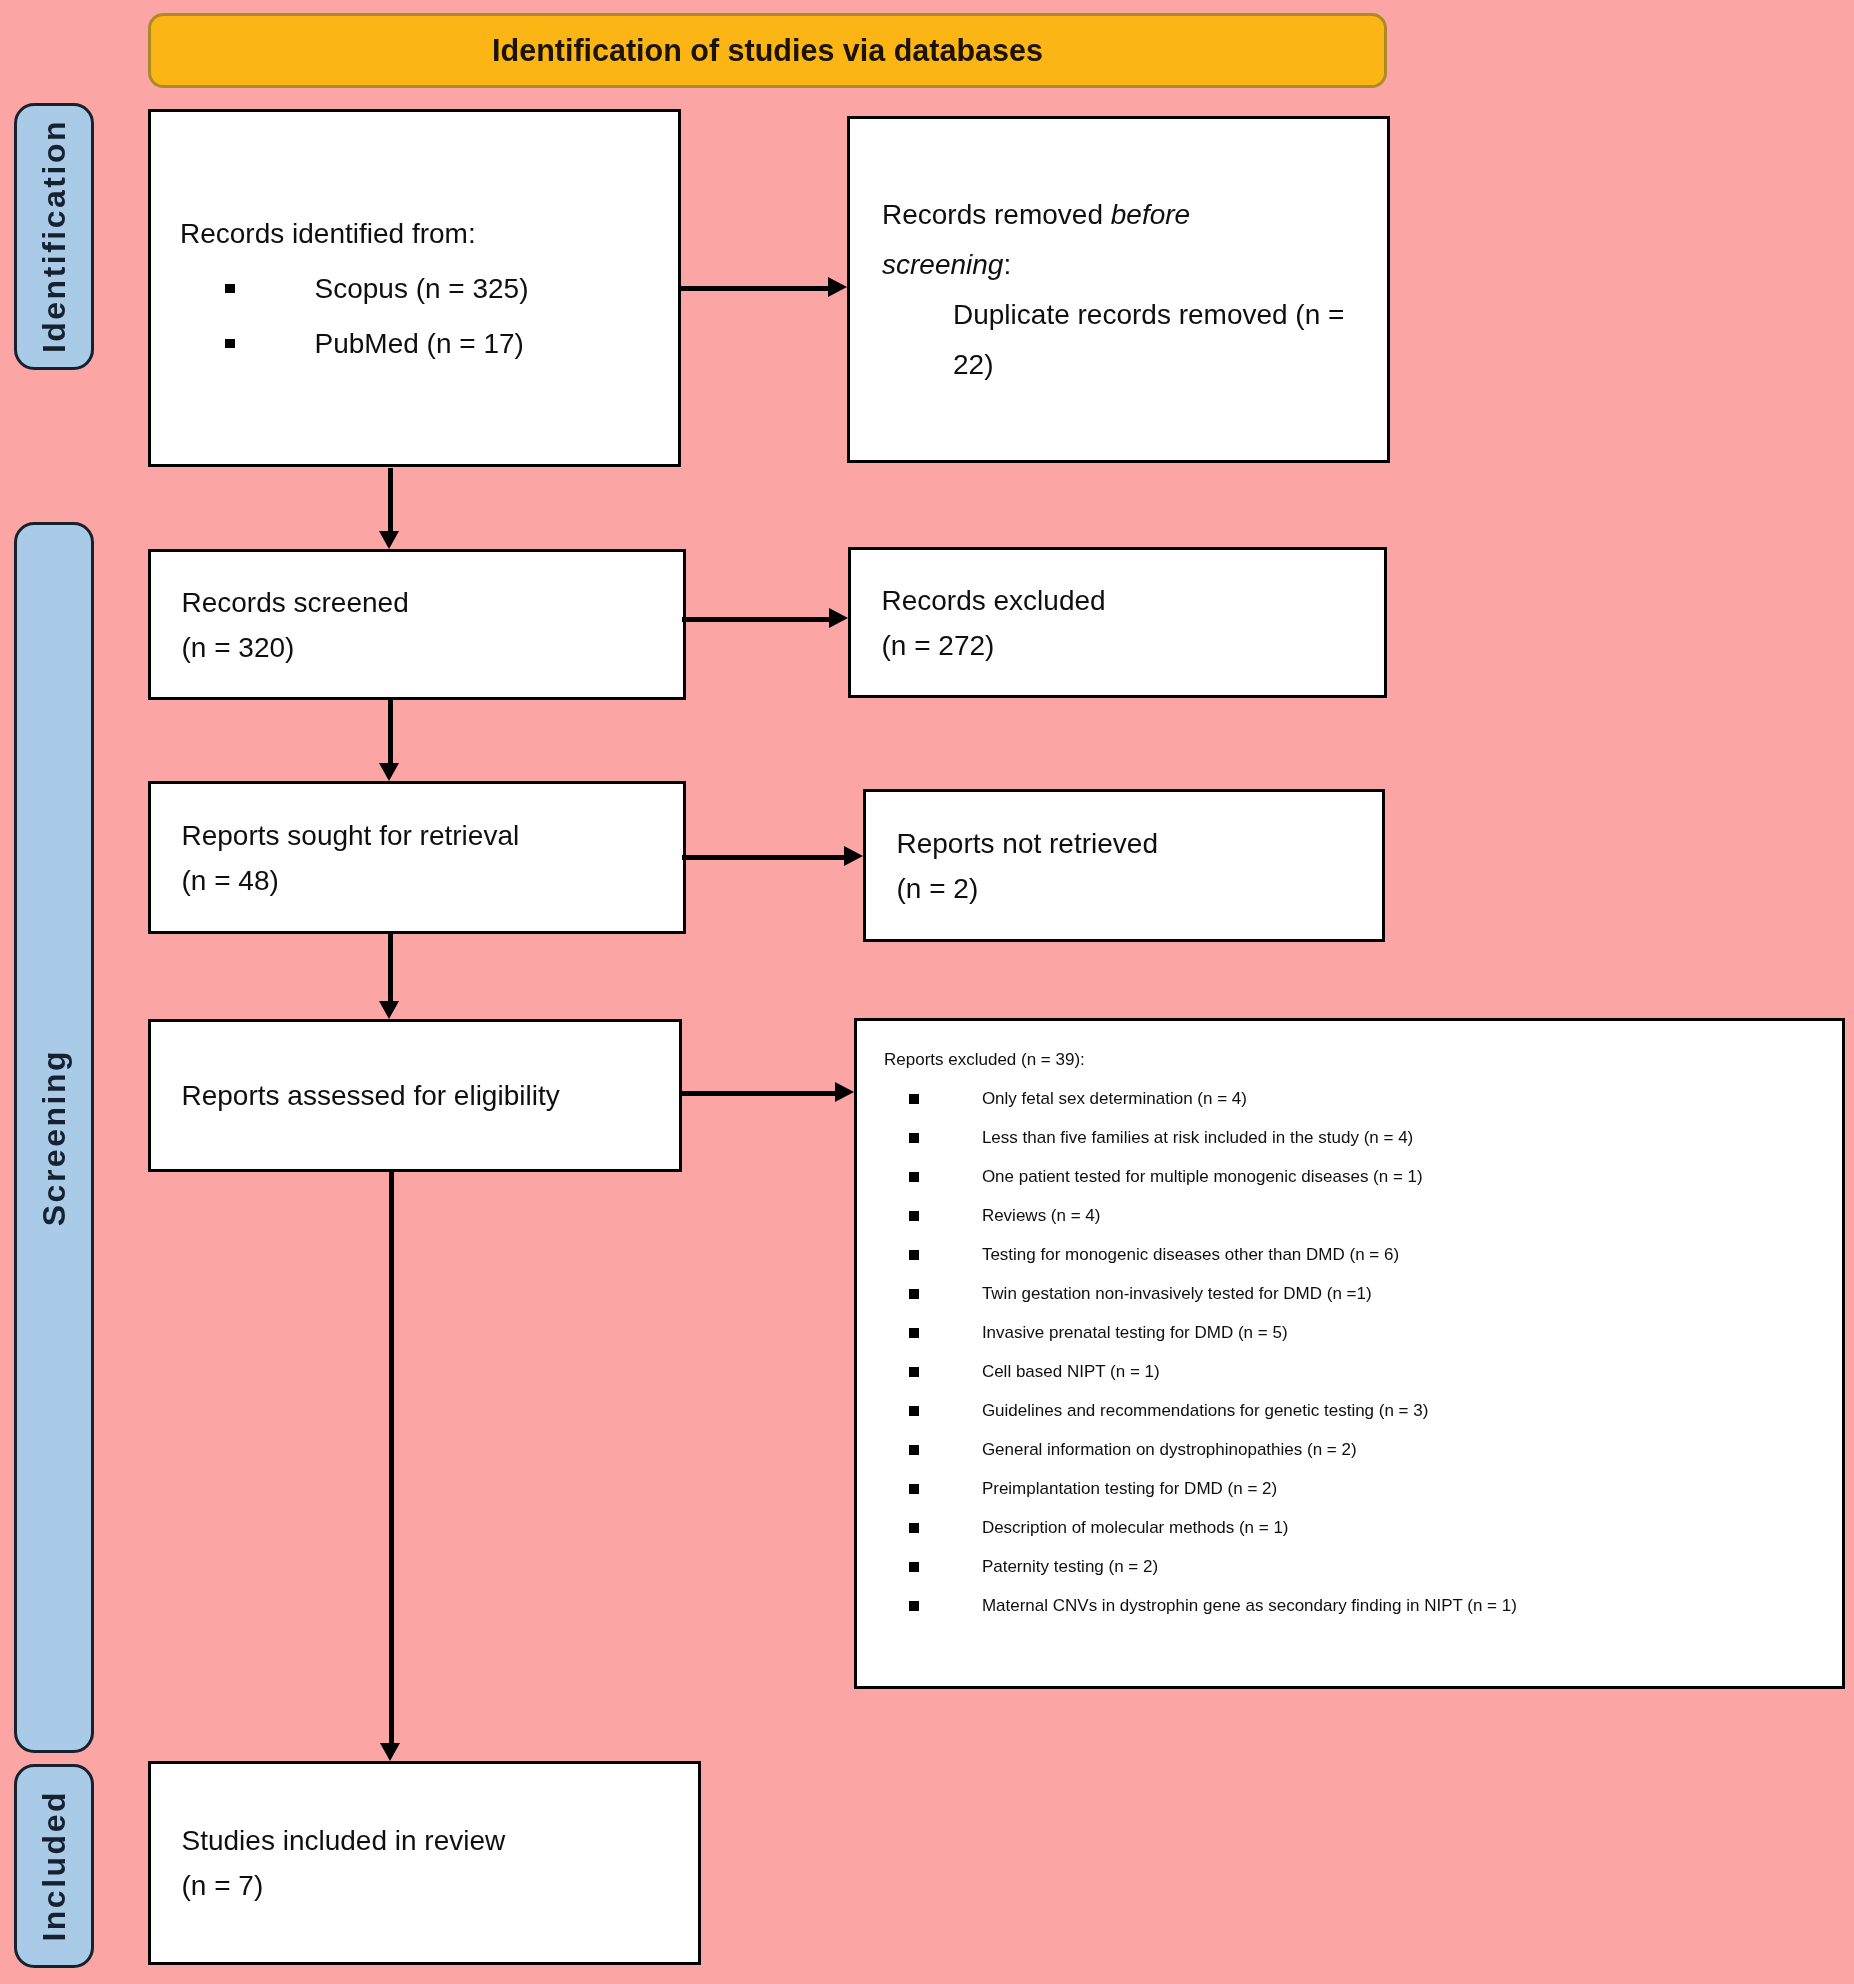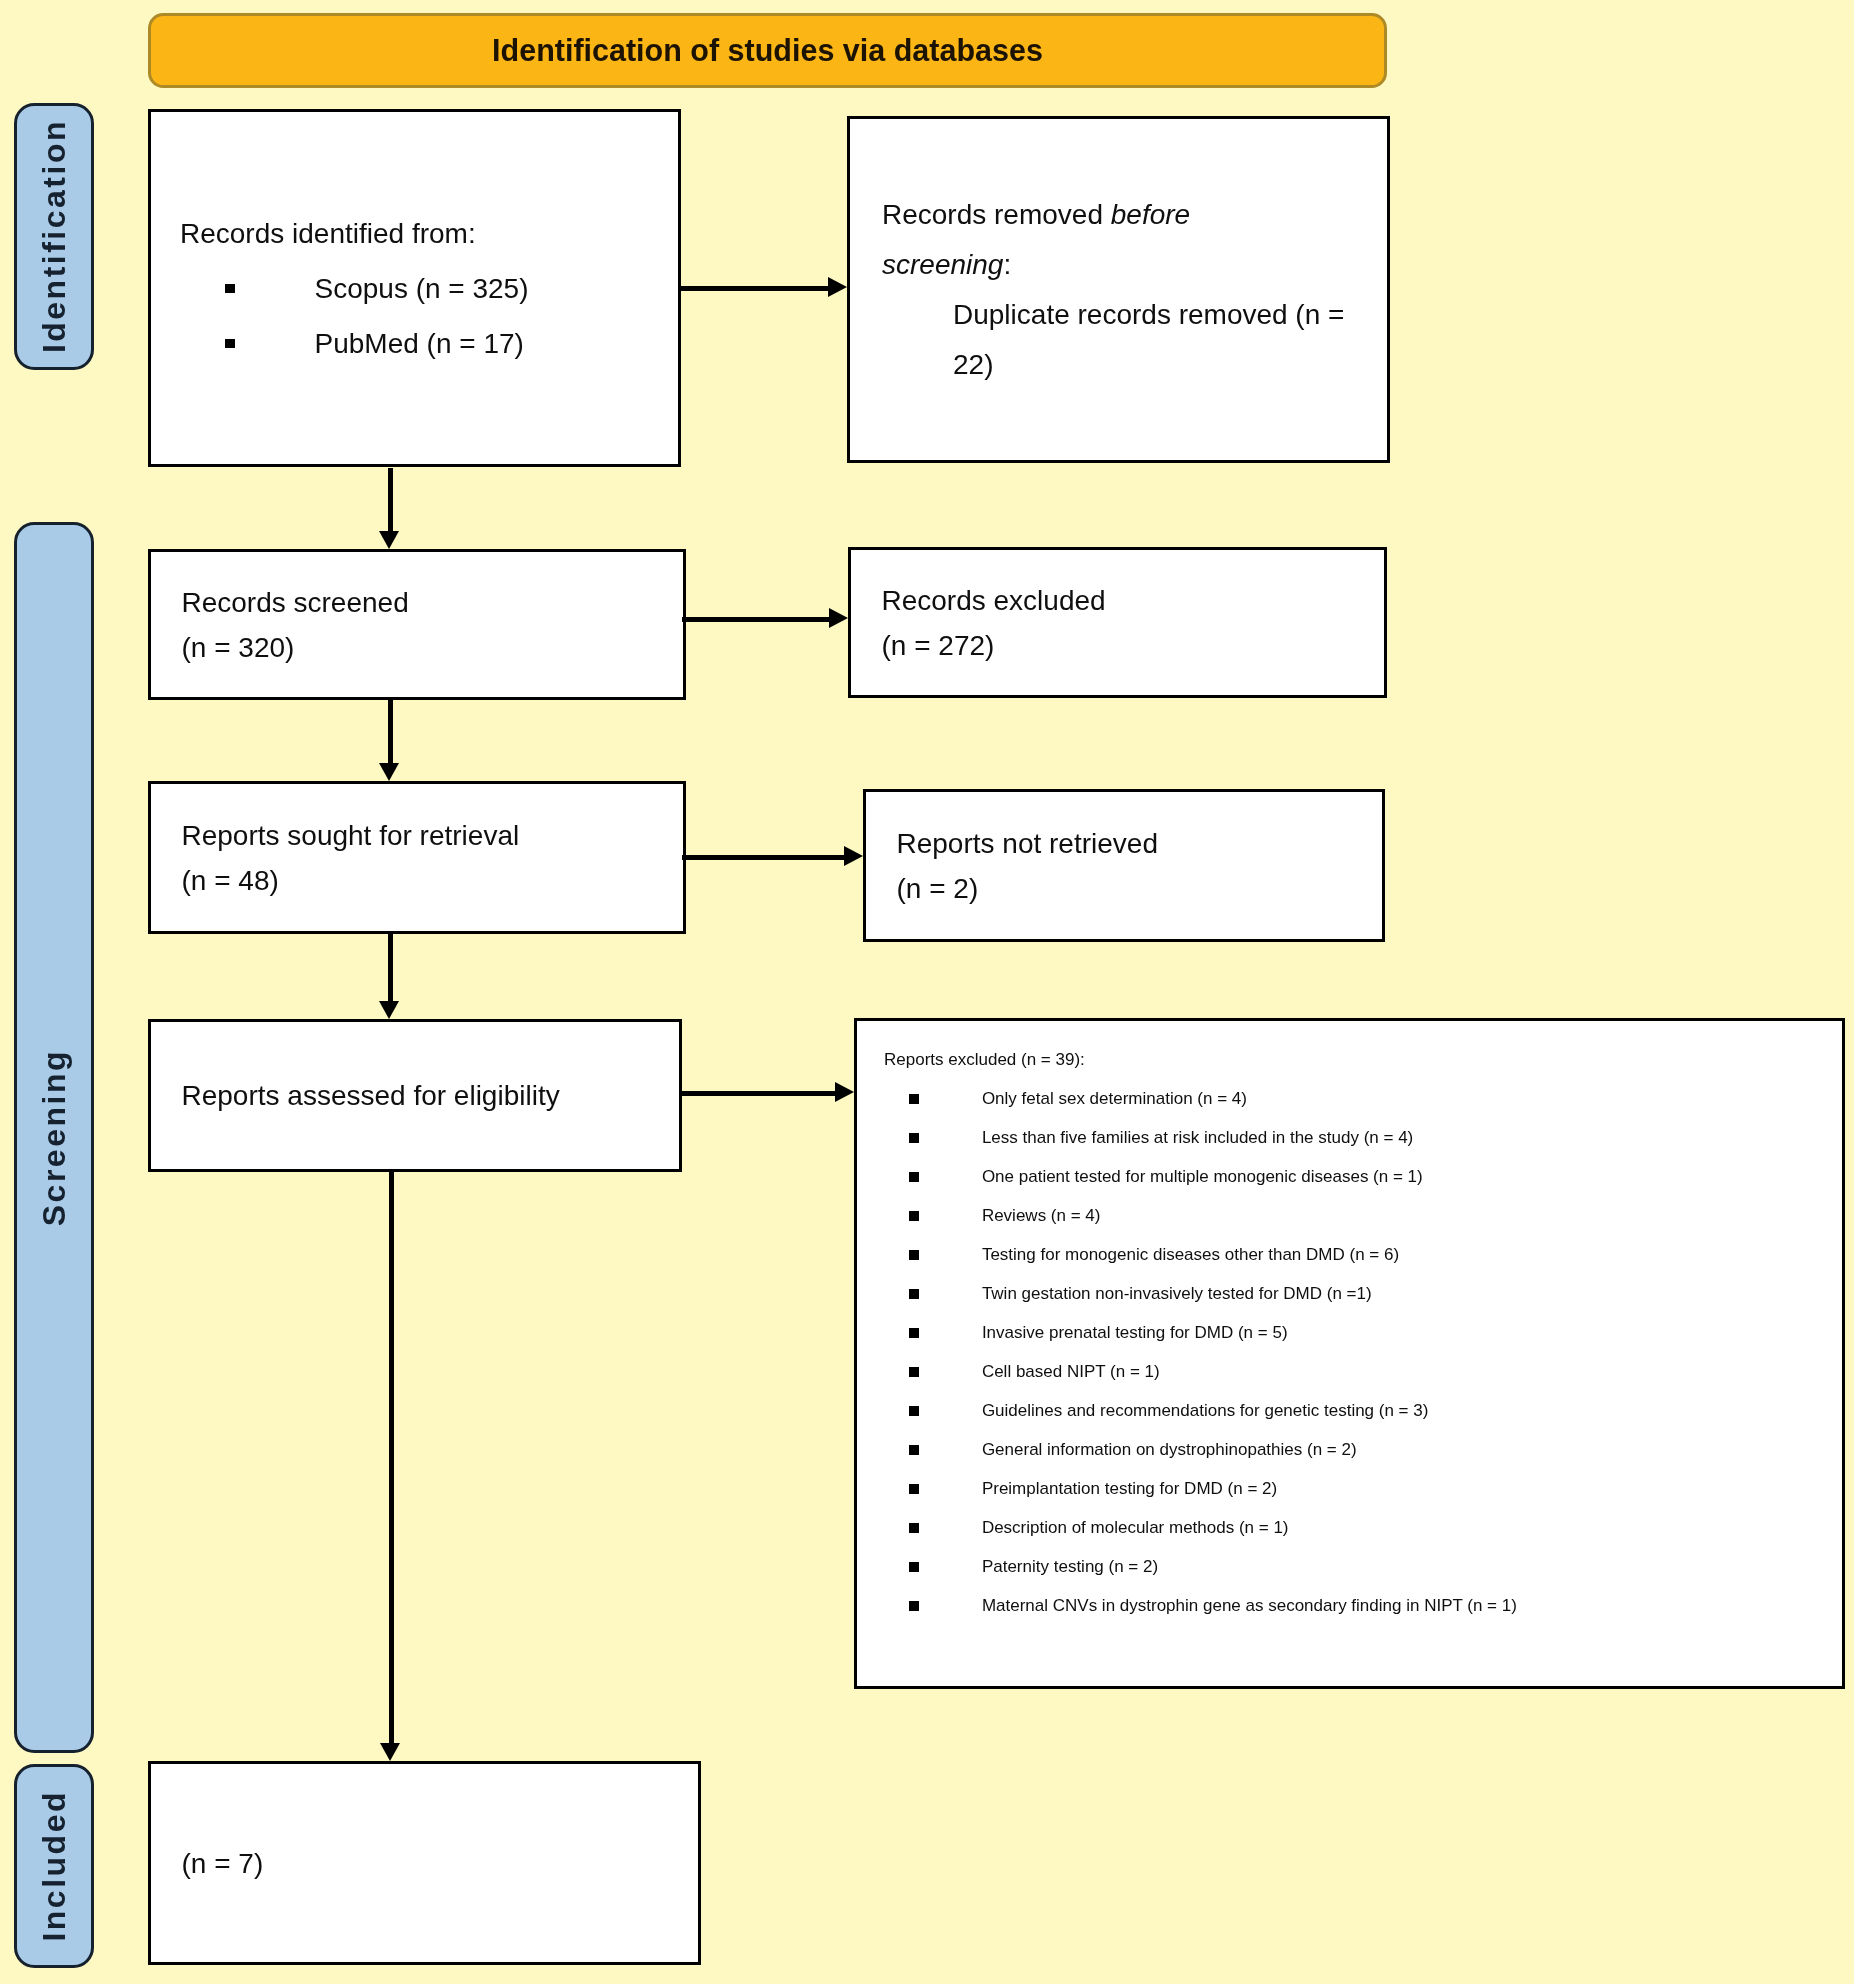--- a/index.html
+++ b/index.html
@@ -1,17 +1,17 @@
 <!DOCTYPE html>
 <html style="font-size:10.2px"><head>
 <meta charset="utf-8">
 <style>
   html,body { margin:0; padding:0; background:#ffffff; }
   .canvas {
-    position:relative; width:1855px; height:1985px; background:#fef9c3;
+    position:relative; width:1855px; height:1985px; background:#fca5a5;
     font-family:"Liberation Sans", sans-serif; color:#111111; overflow:hidden;
   }
   
   .banner {
     position:absolute; left:148px; top:12.7px; width:1239px; height:75px;
     background:#FBB615; border:3.2px solid #AD8A26; border-radius:15.3px;
     box-sizing:border-box; display:flex; align-items:center; justify-content:center;
     font-size:30.5px; font-weight:bold; color:#1c1303;
   }
   
@@ -192,20 +192,21 @@
         <span class="sq"></span>
         <span class="btext">Paternity testing (n = 2)</span>
       </div>
     <div class="brow">
         <span class="sq"></span>
         <span class="btext">Maternal CNVs in dystrophin gene as secondary finding in NIPT (n = 1)</span>
       </div>
   </div>
 
   <div class="box" id="box-studies-included">
+    <div class="line">Studies included in review</div>
     <div class="line">(n = 7)</div>
   </div>
 
   <div class="h-arrow" id="arrow-identified-to-removed">
     <div class="shaft"></div>
       <div class="head"></div>
   </div>
   <div class="h-arrow" id="arrow-screened-to-excluded">
     <div class="shaft"></div>
       <div class="head"></div>

